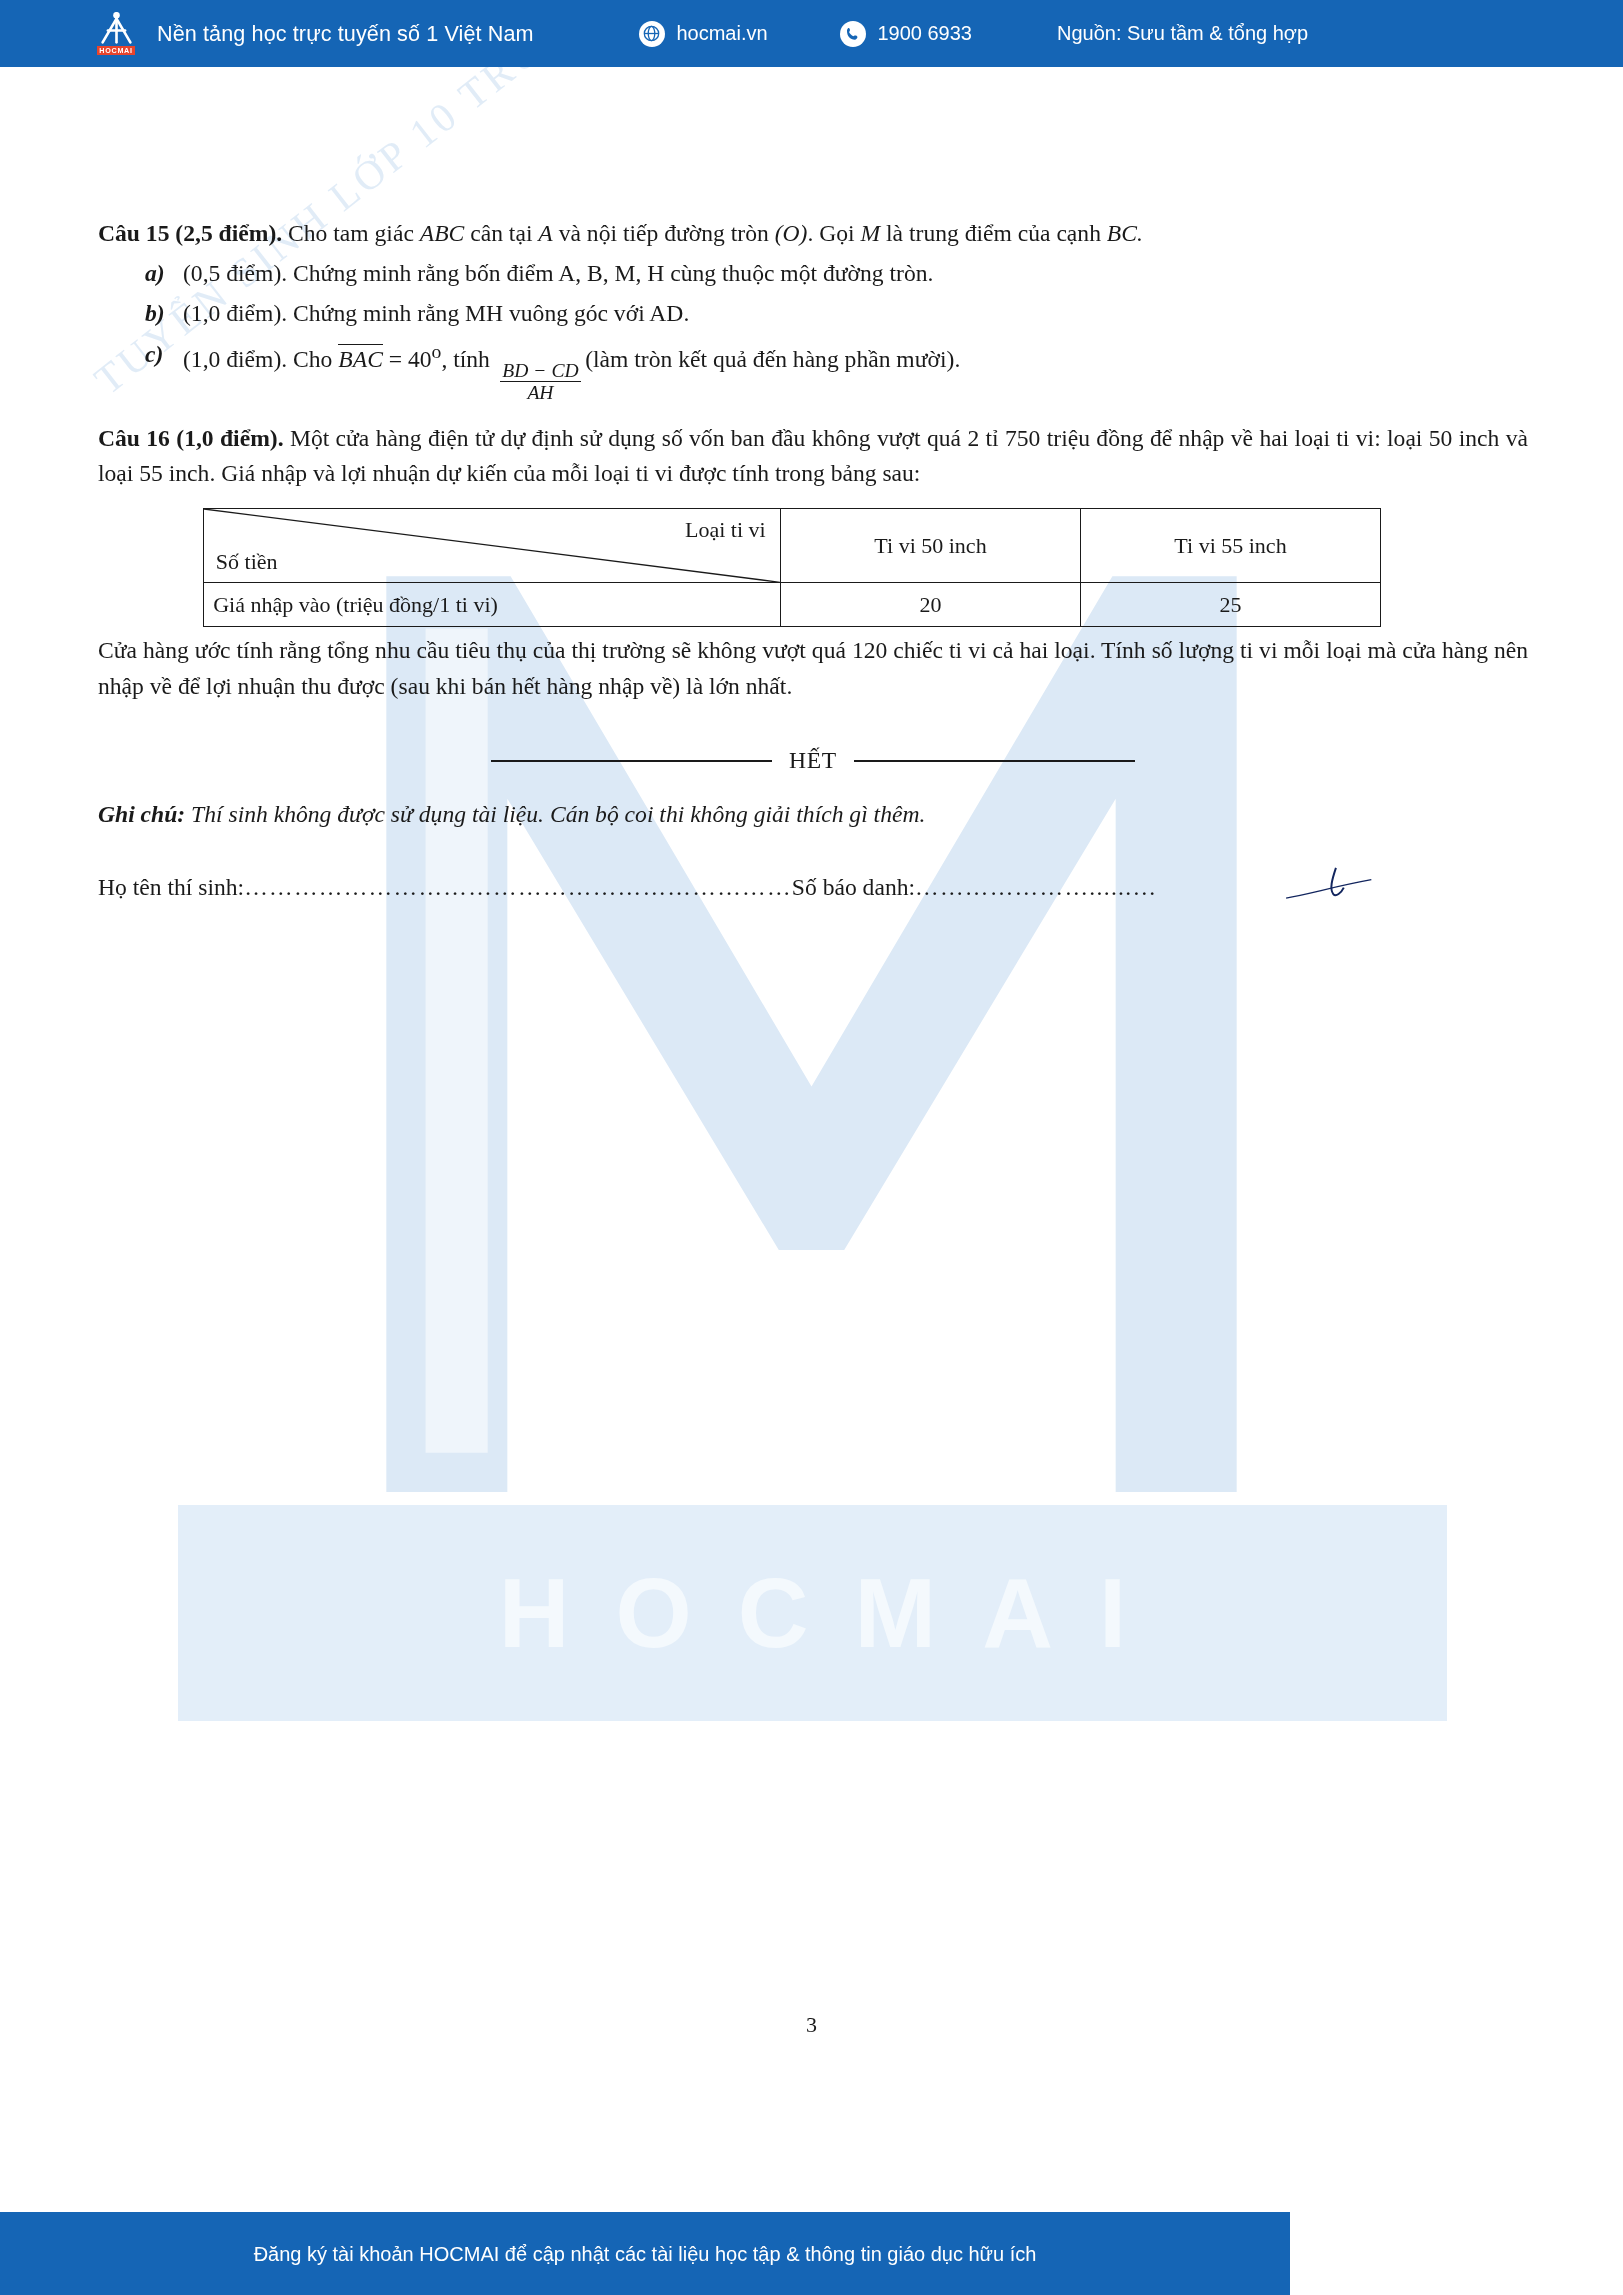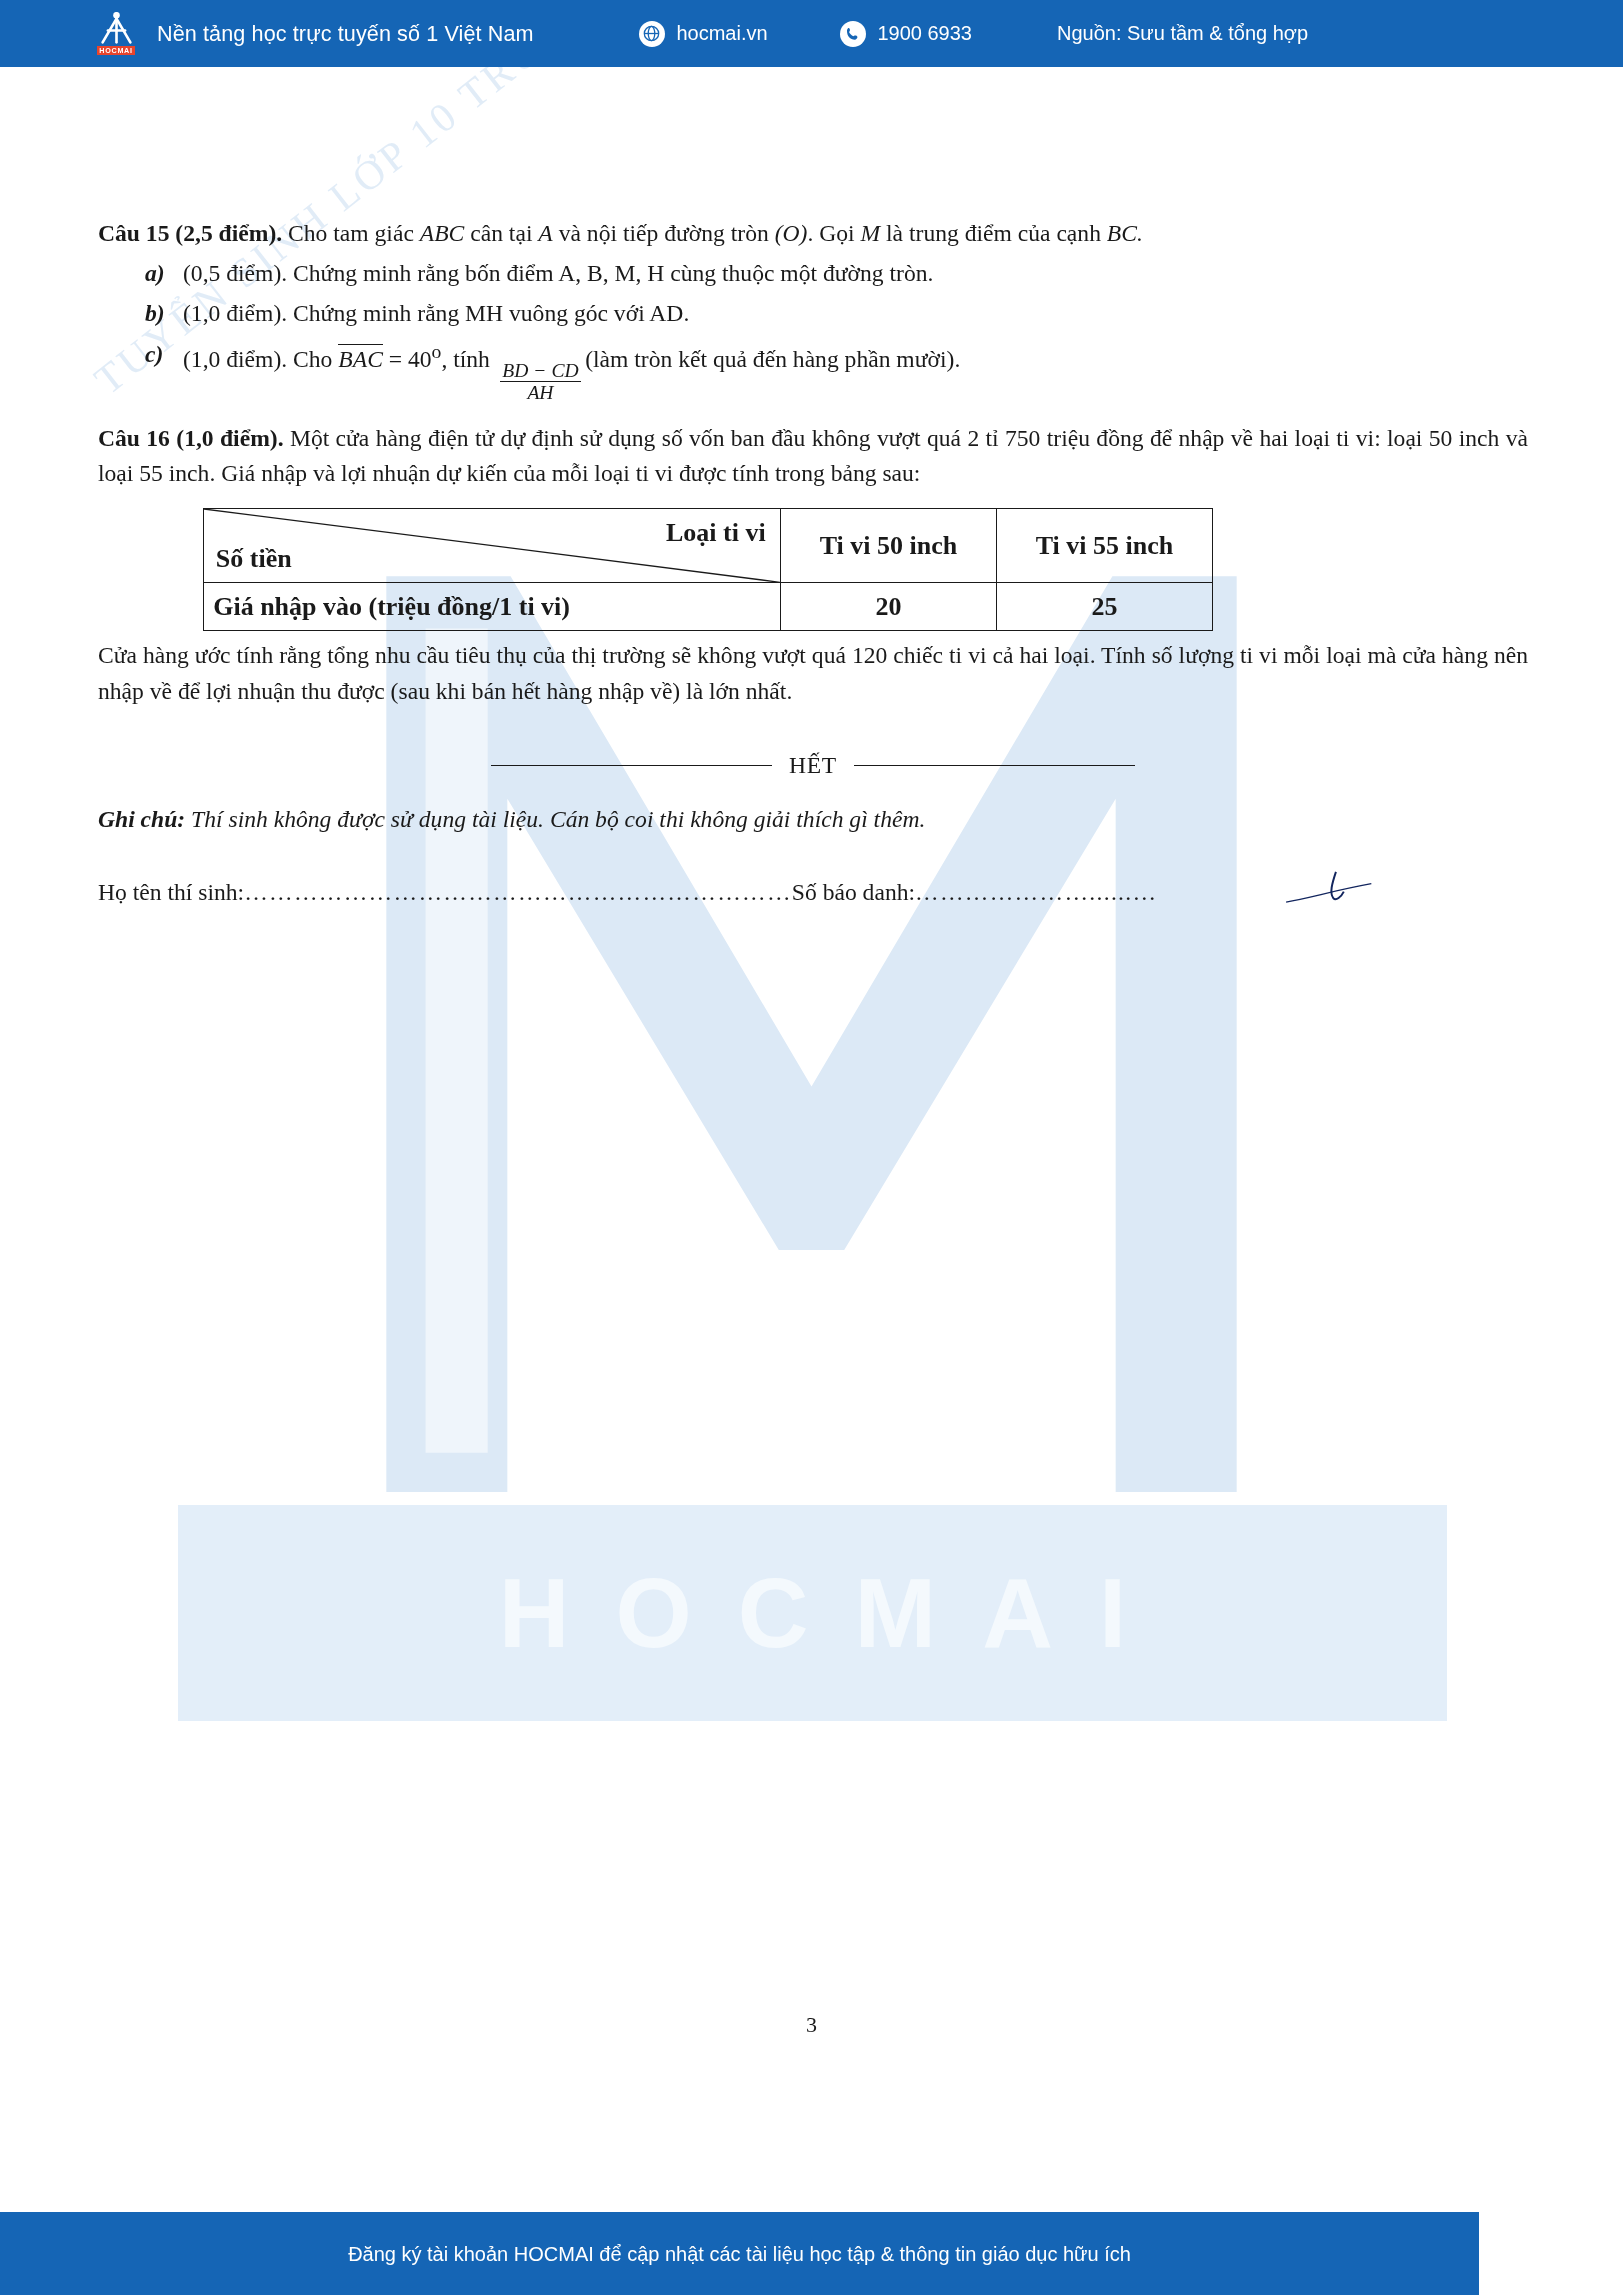--- a/index.html
+++ b/index.html
@@ -79,21 +79,21 @@
     margin-right: 11.8px;
     font-size: 15.7px;
     line-height: 1;
   }
 
   
   .bottombar {
     position: absolute;
     left: 0;
     top: 2212px;
-    width: 1479px;
+    width: 1290px;
     height: 84px;
     background: #1565b5;
     color: #ffffff;
     display: flex;
     align-items: center;
     justify-content: center;
     font-family: "Liberation Sans", sans-serif;
     font-size: 20px;
   }
 
@@ -200,23 +200,22 @@
 
   .q16 { margin-top: 17px; }
 
   
   .tbl-wrap {
     margin: 15.7px 0 0 105px;
     width: 1178px;
   }
   table.data {
     border-collapse: collapse;
-    width: 1010px;
-    font-size: 26px;
-    font-weight: bold;
+    width: 1178px;
+    font-size: 22px;
   }
   table.data td {
     border: 1.3px solid #1a1a1a;
     padding: 3.9px 9.2px;
     height: 35px;
     vertical-align: middle;
   }
   .corner-cell {
     position: relative;
     height: 73px !important;

